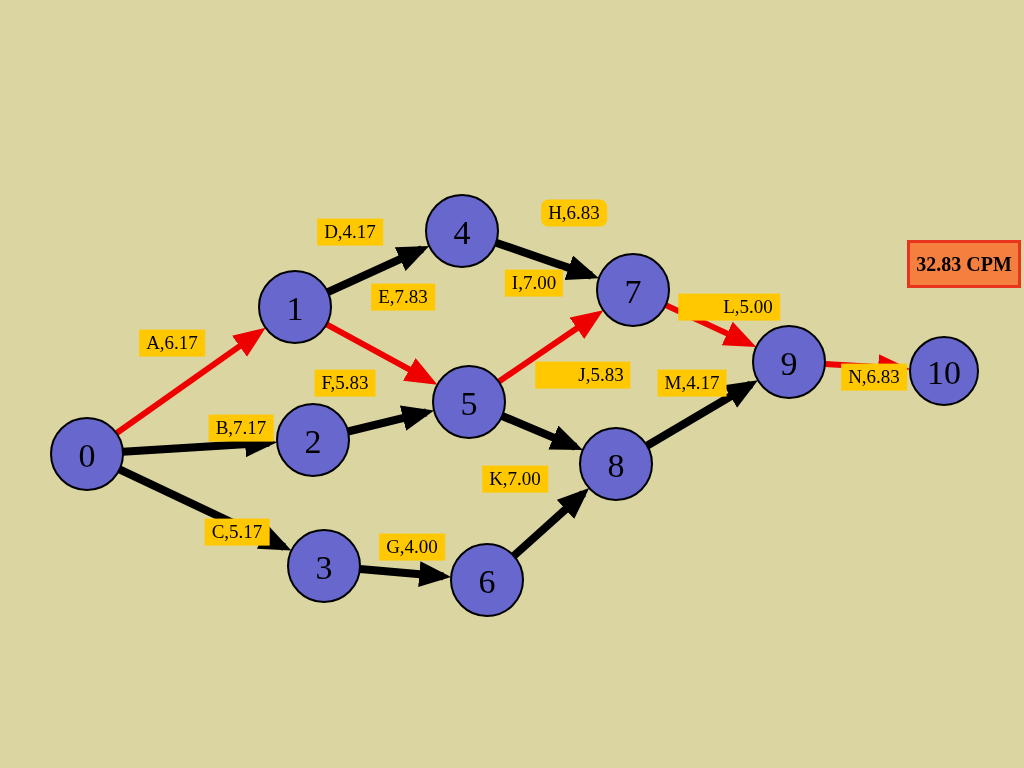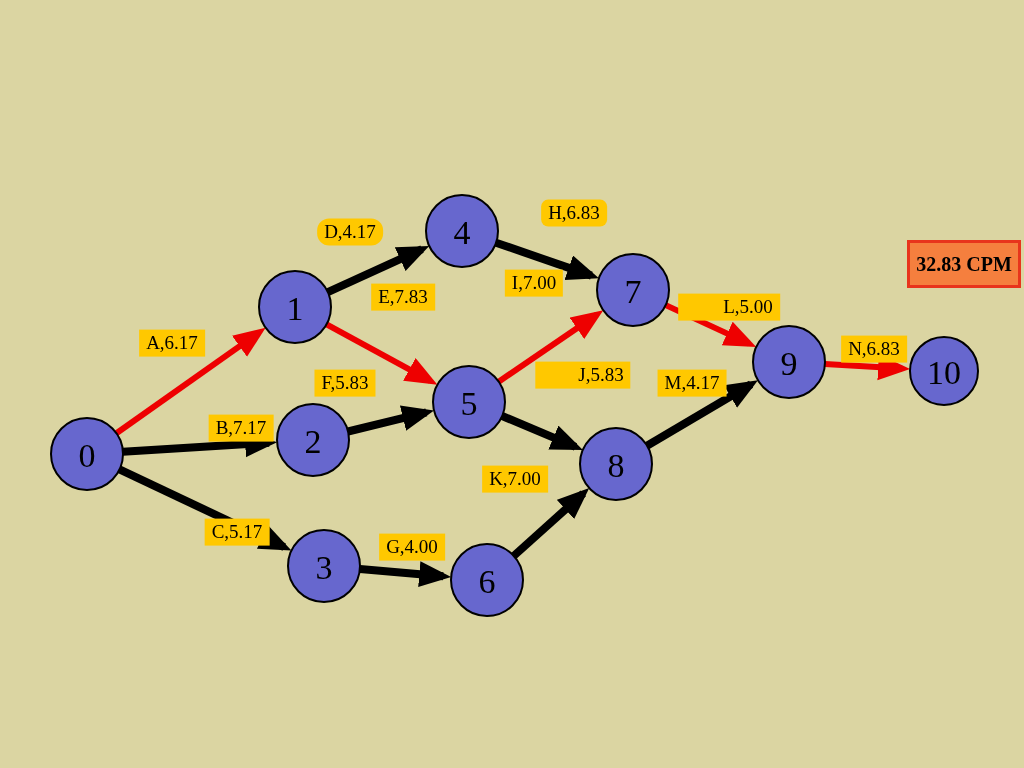--- a/index.html
+++ b/index.html
@@ -101,29 +101,29 @@
         <text x="789" y="363" text-anchor="middle" dominant-baseline="central" font-size="34" fill="#000000">9</text>
         <circle cx="944" cy="371" r="34" fill="#6767CE" stroke="#000000" stroke-width="2"></circle>
         <text x="944" y="372" text-anchor="middle" dominant-baseline="central" font-size="34" fill="#000000">10</text>
       </g>
   </svg>
 
   <div id="label-layer">
       <div class="edge-label" style="left: 172px; top: 343px;">A,6.17</div>
       <div class="edge-label" style="left: 196px; top: 428px; margin-left: 45px;">B,7.17</div>
       <div class="edge-label" style="left: 237px; top: 532px; text-align: center;">C,5.17</div>
-      <div class="edge-label" style="left: 350px; top: 232px; border-radius: 12px;">D,4.17</div>
+      <div class="edge-label" style="left: 350px; top: 232px;">D,4.17</div>
       <div class="edge-label" style="left: 403px; top: 297px;">E,7.83</div>
       <div class="edge-label" style="left: 345px; top: 383px;">F,5.83</div>
       <div class="edge-label" style="left: 412px; top: 547px;">G,4.00</div>
       <div class="edge-label" style="left: 574px; top: 213px; border-radius: 7px;">H,6.83</div>
       <div class="edge-label" style="left: 534px; top: 283px;">I,7.00</div>
       <div class="edge-label" style="left: 583px; top: 375px; padding-left: 43px;">J,5.83</div>
       <div class="edge-label" style="left: 515px; top: 479px;">K,7.00</div>
       <div class="edge-label" style="left: 729px; top: 307px; padding-left: 45px;">L,5.00</div>
       <div class="edge-label" style="left: 692px; top: 383px;">M,4.17</div>
-      <div class="edge-label" style="left: 874px; top: 349px;">N,6.83</div>
+      <div class="edge-label" style="left: 874px; top: 377px;">N,6.83</div>
     </div>
 
 
   <div id="cpm-box">32.83 CPM</div>
 
 </div>
 
 </body></html>

